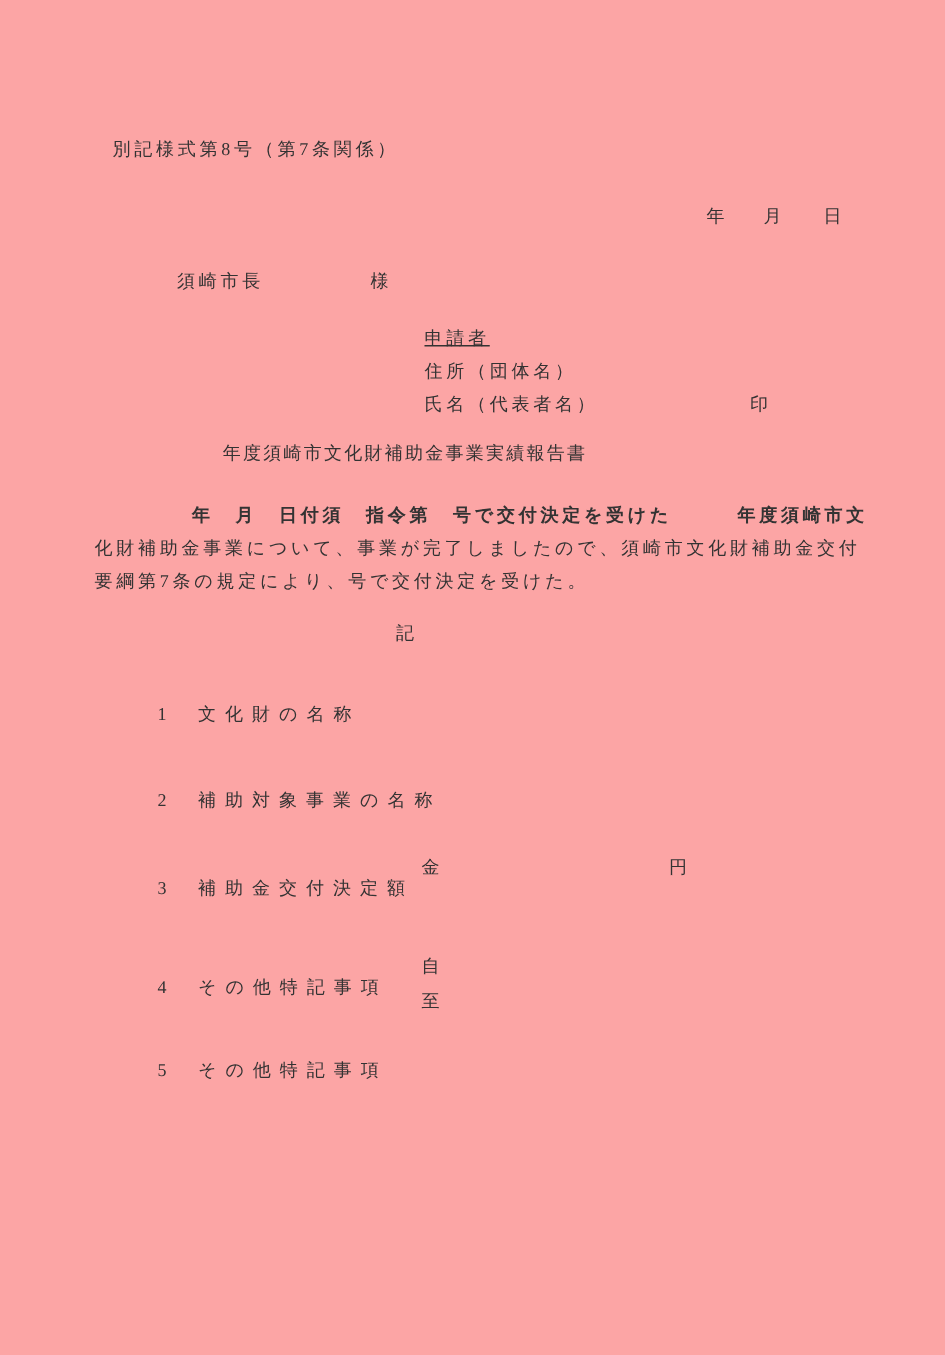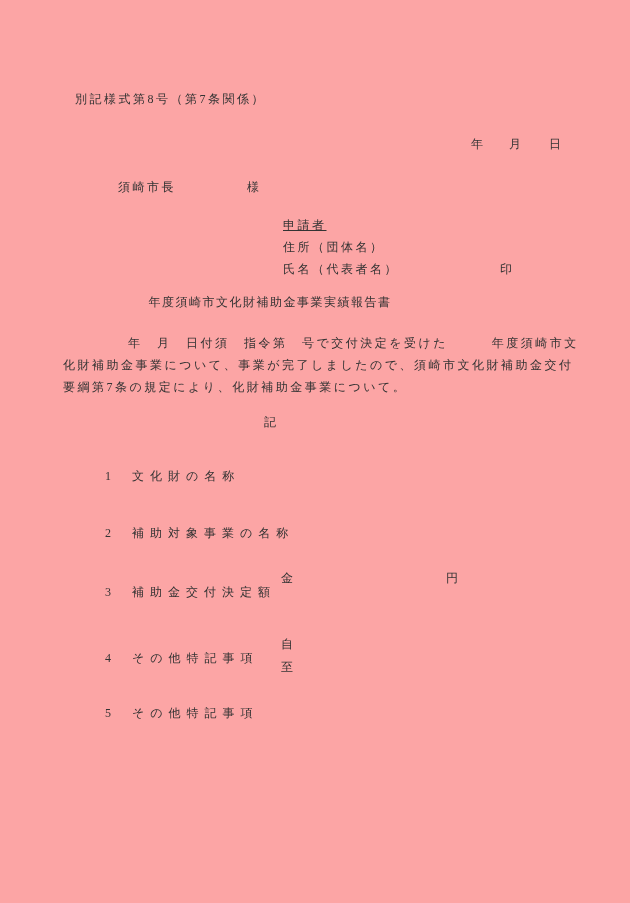--- a/index.html
+++ b/index.html
@@ -80,23 +80,23 @@
   <div>
     <span class="abs" style="left:283px; top:218px;text-decoration:underline;">申請者</span>
     <span class="abs" style="left:283px; top:240px;">住所（団体名）</span>
     <span class="abs" style="left:283px; top:262px;">氏名（代表者名）</span>
     <span class="abs" style="left:500px; top:262px;">印</span>
   </div>
 
   <div class="center-line doc-title" style="top:295px;">年度須崎市文化財補助金事業実績報告書</div>
 
   <div>
-    <div class="para-line indent1" style="top:336px;">年　月　日付須　指令第　号で交付決定を受けた　　　年度須崎市文</div>
+    <div class="para-line indent1" style="top:336px;font-weight:bold;">年　月　日付須　指令第　号で交付決定を受けた　　　年度須崎市文</div>
     <div class="para-line" style="top:358px;">化財補助金事業について、事業が完了しましたので、須崎市文化財補助金交付</div>
-    <div class="para-line" style="top:380px;">要綱第7条の規定により、化財補助金事業について。</div>
+    <div class="para-line" style="top:380px;">要綱第7条の規定により、号で交付決定を受けた。</div>
   </div>
 
   <div class="center-line ki" style="top:415px;">記</div>
 
   <div class="item-row" style="top:455px;">
     <span class="item-no">1</span><span class="item-label">文化財の名称</span>
   </div>
 
   <div class="item-row" style="top:512px;">
     <span class="item-no">2</span><span class="item-label">補助対象事業の名称</span>

